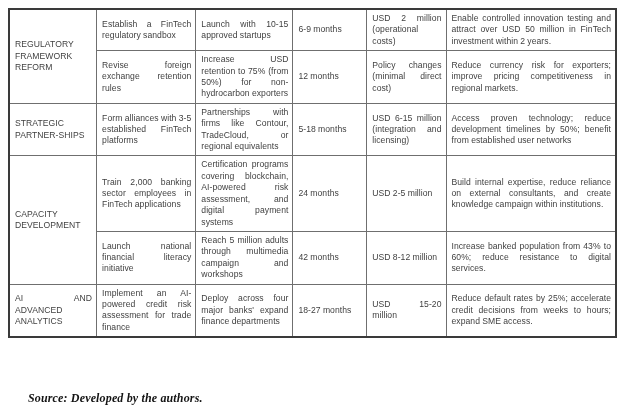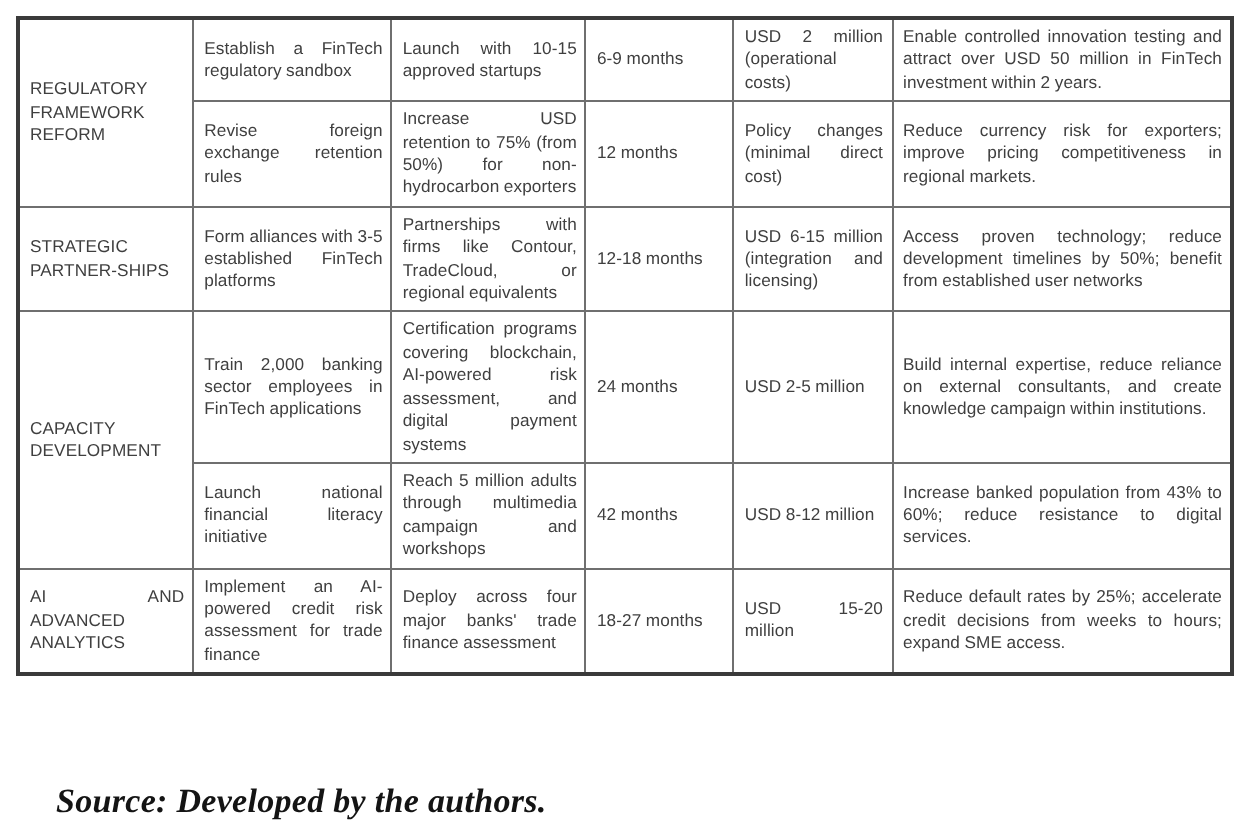--- a/index.html
+++ b/index.html
@@ -67,21 +67,21 @@
   col.c4 { width: 70px; }
   col.c5 { width: 75px; }
   col.c6 { width: 161px; }
   .srcline {
     position: absolute;
     left: 28px;
     top: 391px;
     font-family: "Liberation Serif", serif;
     font-style: italic;
     font-weight: bold;
-    font-size: 17px;
+    font-size: 12px;
     color: #141414;
     letter-spacing: 0.15px;
     white-space: nowrap;
   }
 </style>
 </head>
 <body>
 
 <div id="sheet">
 
@@ -110,21 +110,21 @@
         <td class="narrow">Increase USD retention to 75% (from 50%) for non-hydrocarbon exporters</td>
         <td class="narrow">12 months</td>
         <td class="narrow">Policy changes (minimal direct cost)</td>
         <td class="wide">Reduce currency risk for exporters; improve pricing competitiveness in regional markets.</td>
       </tr>
 
       <tr>
         <td class="pillar">STRATEGIC PARTNER-SHIPS</td>
         <td class="wide">Form alliances with 3-5 established FinTech platforms</td>
         <td class="narrow">Partnerships with firms like Contour, TradeCloud, or regional equivalents</td>
-        <td class="narrow">12-18 months</td>
+        <td class="narrow">5-18 months</td>
         <td class="narrow">USD 6-15 million (integration and licensing)</td>
         <td class="wide">Access proven technology; reduce development timelines by 50%; benefit from established user networks</td>
       </tr>
 
       <tr>
         <td class="pillar" rowspan="2">CAPACITY DEVELOPMENT</td>
         <td class="wide">Train 2,000 banking sector employees in FinTech applications</td>
         <td class="narrow">Certification programs covering blockchain, AI-powered risk assessment, and digital payment systems</td>
         <td class="narrow">24 months</td>
         <td class="narrow">USD 2-5 million</td>
@@ -135,21 +135,21 @@
         <td class="wide">Launch national financial literacy initiative</td>
         <td class="narrow">Reach 5 million adults through multimedia campaign and workshops</td>
         <td class="narrow">42 months</td>
         <td class="narrow">USD 8-12 million</td>
         <td class="wide">Increase banked population from 43% to 60%; reduce resistance to digital services.</td>
       </tr>
 
       <tr>
         <td class="pillar">AI AND ADVANCED ANALYTICS</td>
         <td class="wide">Implement an AI-powered credit risk assessment for trade finance</td>
-        <td class="narrow">Deploy across four major banks' trade finance assessment</td>
+        <td class="narrow">Deploy across four major banks' expand finance departments</td>
         <td class="narrow">18-27 months</td>
         <td class="narrow">USD 15-20 million</td>
         <td class="wide">Reduce default rates by 25%; accelerate credit decisions from weeks to hours; expand SME access.</td>
       </tr>
 
     </tbody>
   </table>
 
   <div class="srcline">Source: Developed by the authors.</div>
 

